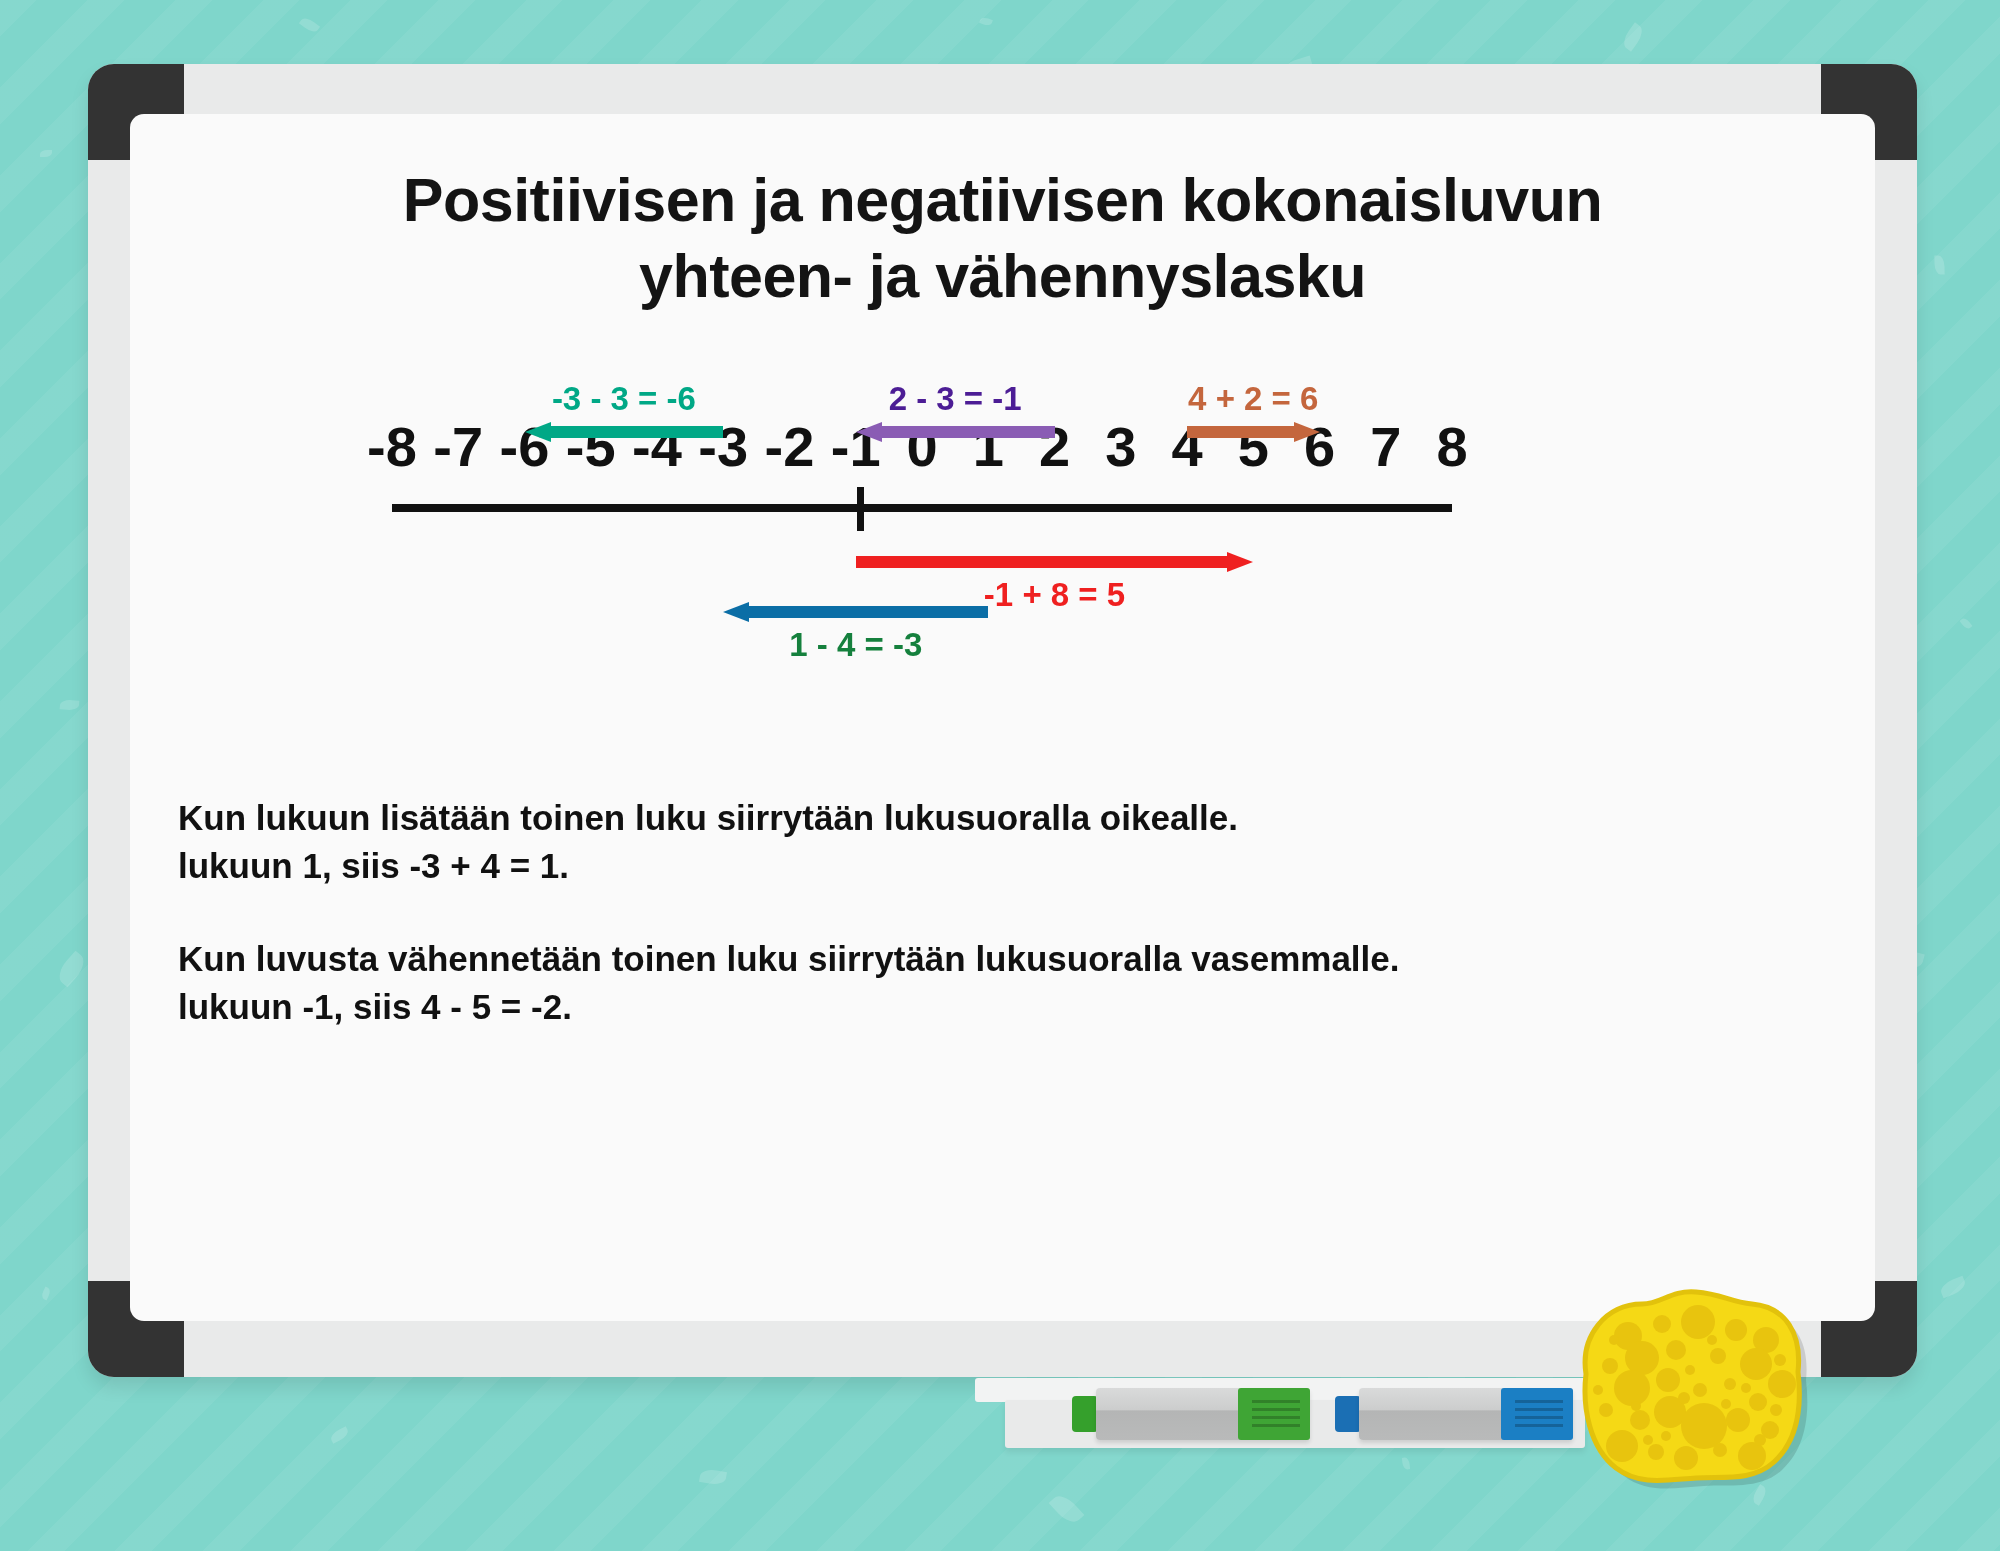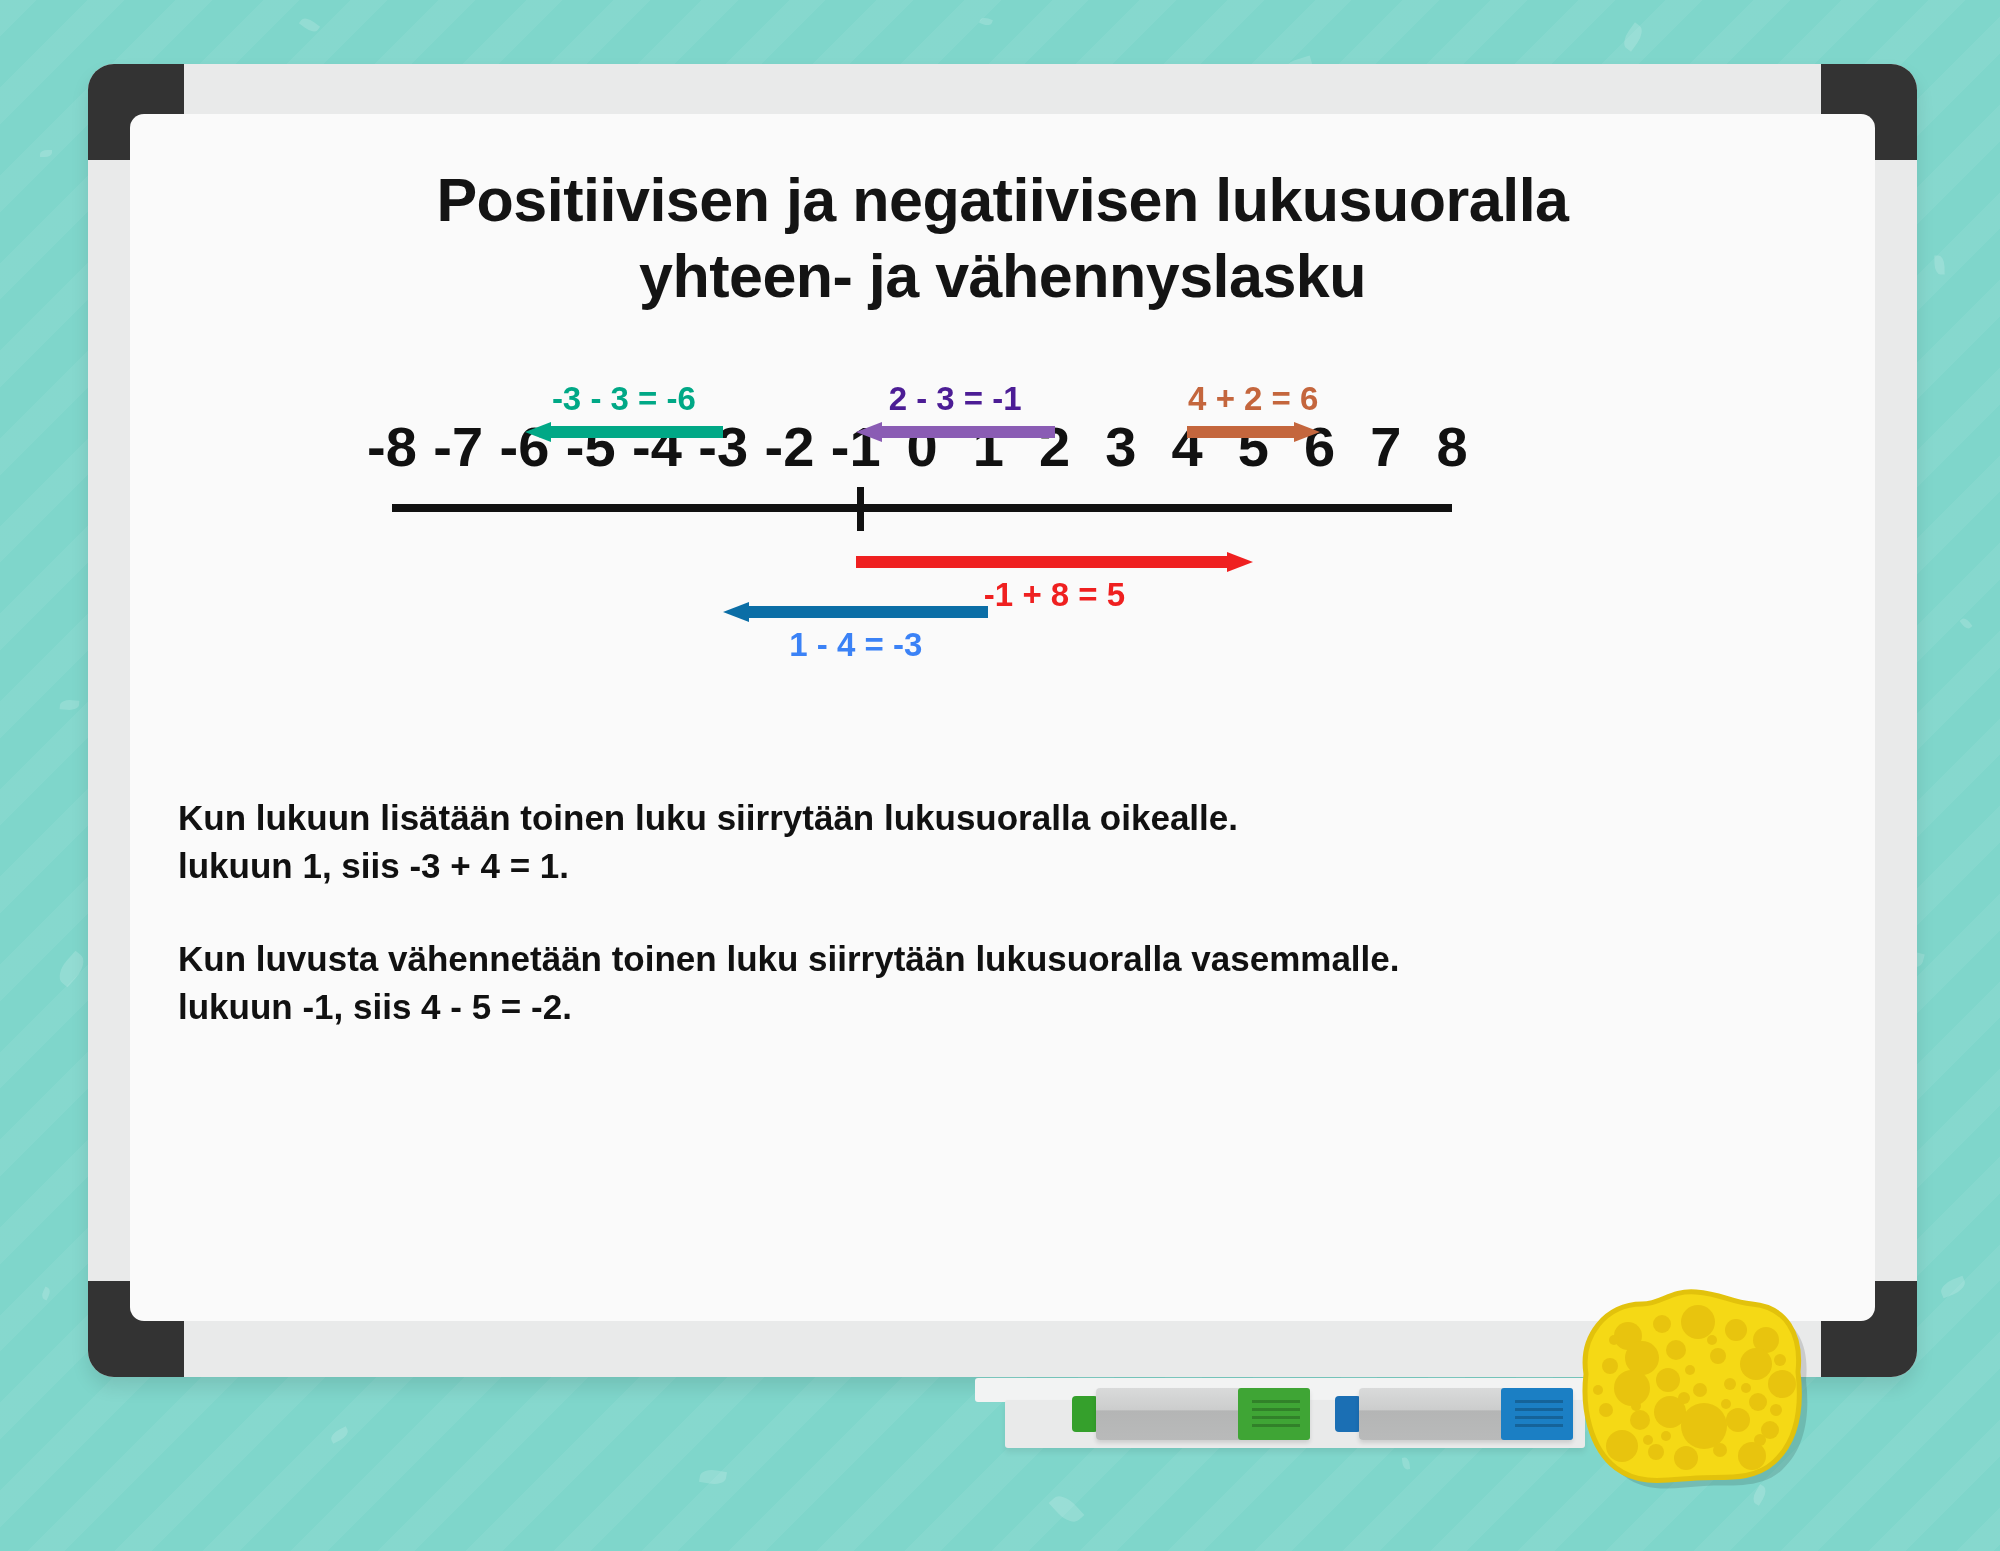--- a/index.html
+++ b/index.html
@@ -156,21 +156,21 @@
 
 <div id="board">
   <div class="corner tl"></div>
   <div class="corner tr"></div>
   <div class="corner bl"></div>
   <div class="corner br"></div>
 
   <div id="boardinner">
 
     <div id="title">
-      <div>Positiivisen ja negatiivisen lukusuoralla</div>
+      <div>Positiivisen ja negatiivisen kokonaisluvun</div>
       <div>yhteen- ja vähennyslasku</div>
     </div>
 
     <div id="numline">
       <div id="axis"></div>
       <div id="zerotick"></div>
       <div id="ticklabels">
           <div class="ticknum" style="left: 262px; top: 300px;">-8</div>
           <div class="ticknum" style="left: 328.25px; top: 300px;">-7</div>
           <div class="ticknum" style="left: 394.5px; top: 300px;">-6</div>
@@ -207,21 +207,21 @@
           <div class="eqlabel" style="color: rgb(196, 102, 61); top: 266px; left: 1123.25px; transform: translateX(-50%);">4 + 2 = 6</div>
           <div class="arrow right" style="left: 725.75px; top: 438px; width: 397.5px;">
             <div class="shaft" style="background: rgb(239, 32, 32); left: 0px; width: 375.5px;"></div>
             <div class="head" style="border-left: 26px solid rgb(239, 32, 32);"></div>
           </div>
           <div class="eqlabel" style="color: rgb(239, 32, 32); top: 462px; left: 924.5px; transform: translateX(-50%);">-1 + 8 = 5</div>
           <div class="arrow left" style="left: 593.25px; top: 488px; width: 265px;">
             <div class="shaft" style="background: rgb(11, 110, 166); left: 22px; width: 243px;"></div>
             <div class="head" style="border-right: 26px solid rgb(11, 110, 166);"></div>
           </div>
-          <div class="eqlabel" style="color: #3b82f6; top: 512px; left: 725.75px; transform: translateX(-50%);">1 - 4 = -3</div>
+          <div class="eqlabel" style="color: #15803d; top: 512px; left: 725.75px; transform: translateX(-50%);">1 - 4 = -3</div>
         </div>
     </div>
 
     <div id="body-text">
       <p>Kun lukuun lisätään toinen luku siirrytään lukusuoralla oikealle.</p>
       <p>lukuun 1, siis -3 + 4 = 1.</p>
       <div class="gap"></div>
       <p>Kun luvusta vähennetään toinen luku siirrytään lukusuoralla vasemmalle.</p>
       <p>lukuun -1, siis 4 - 5 = -2.</p>
     </div>

